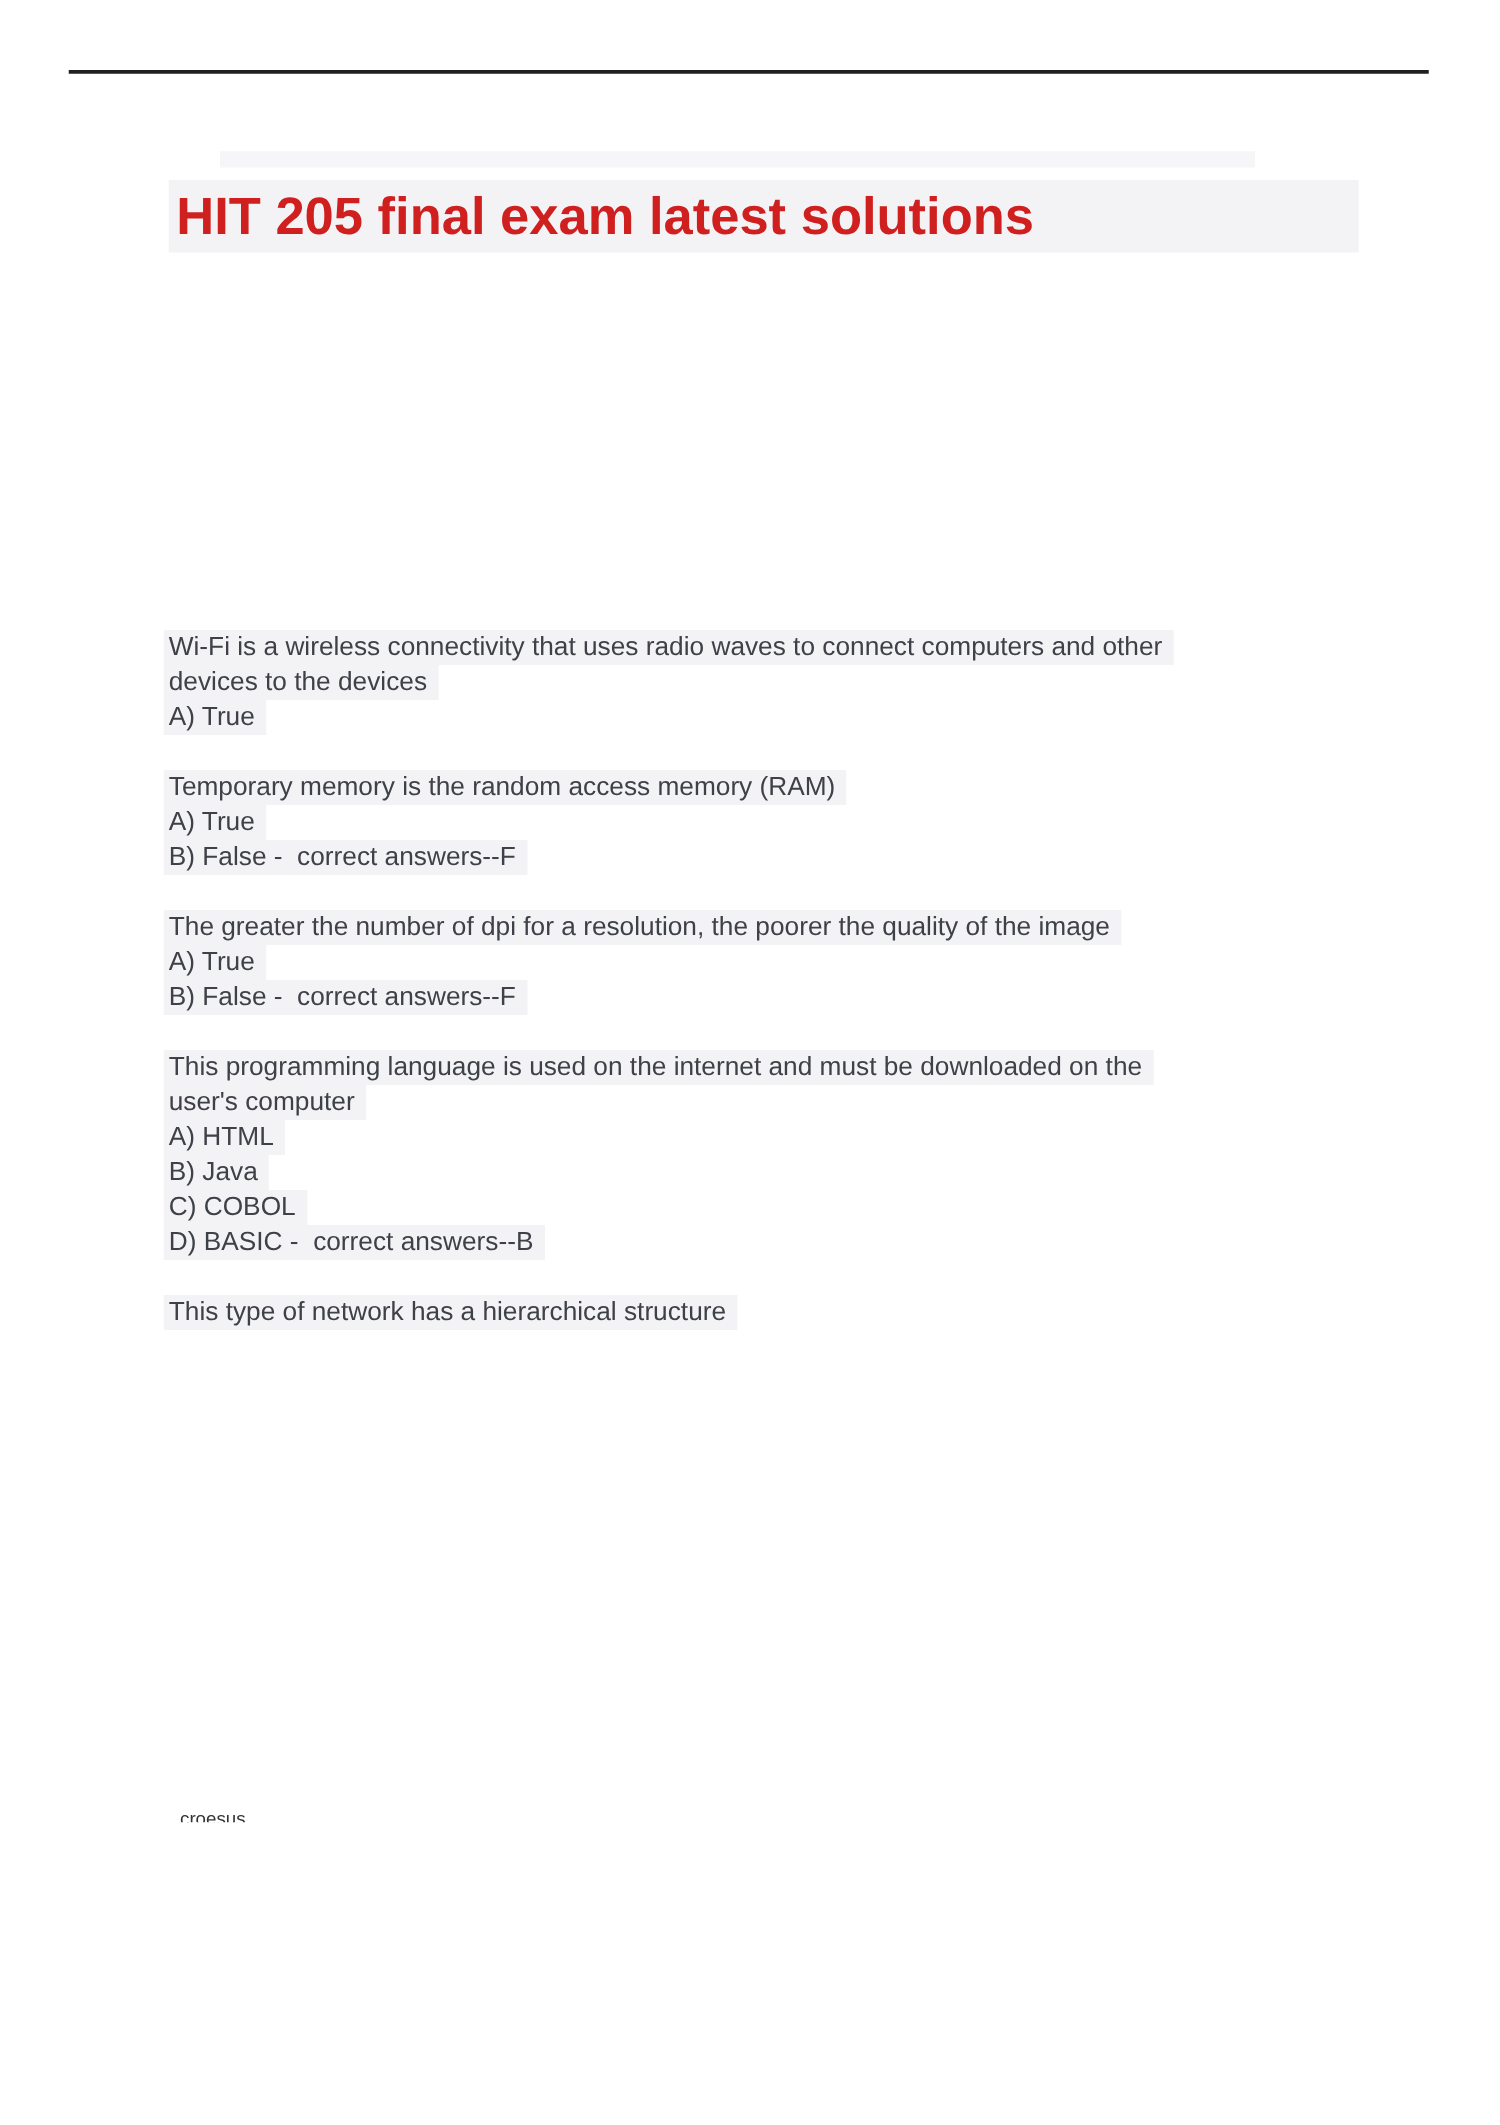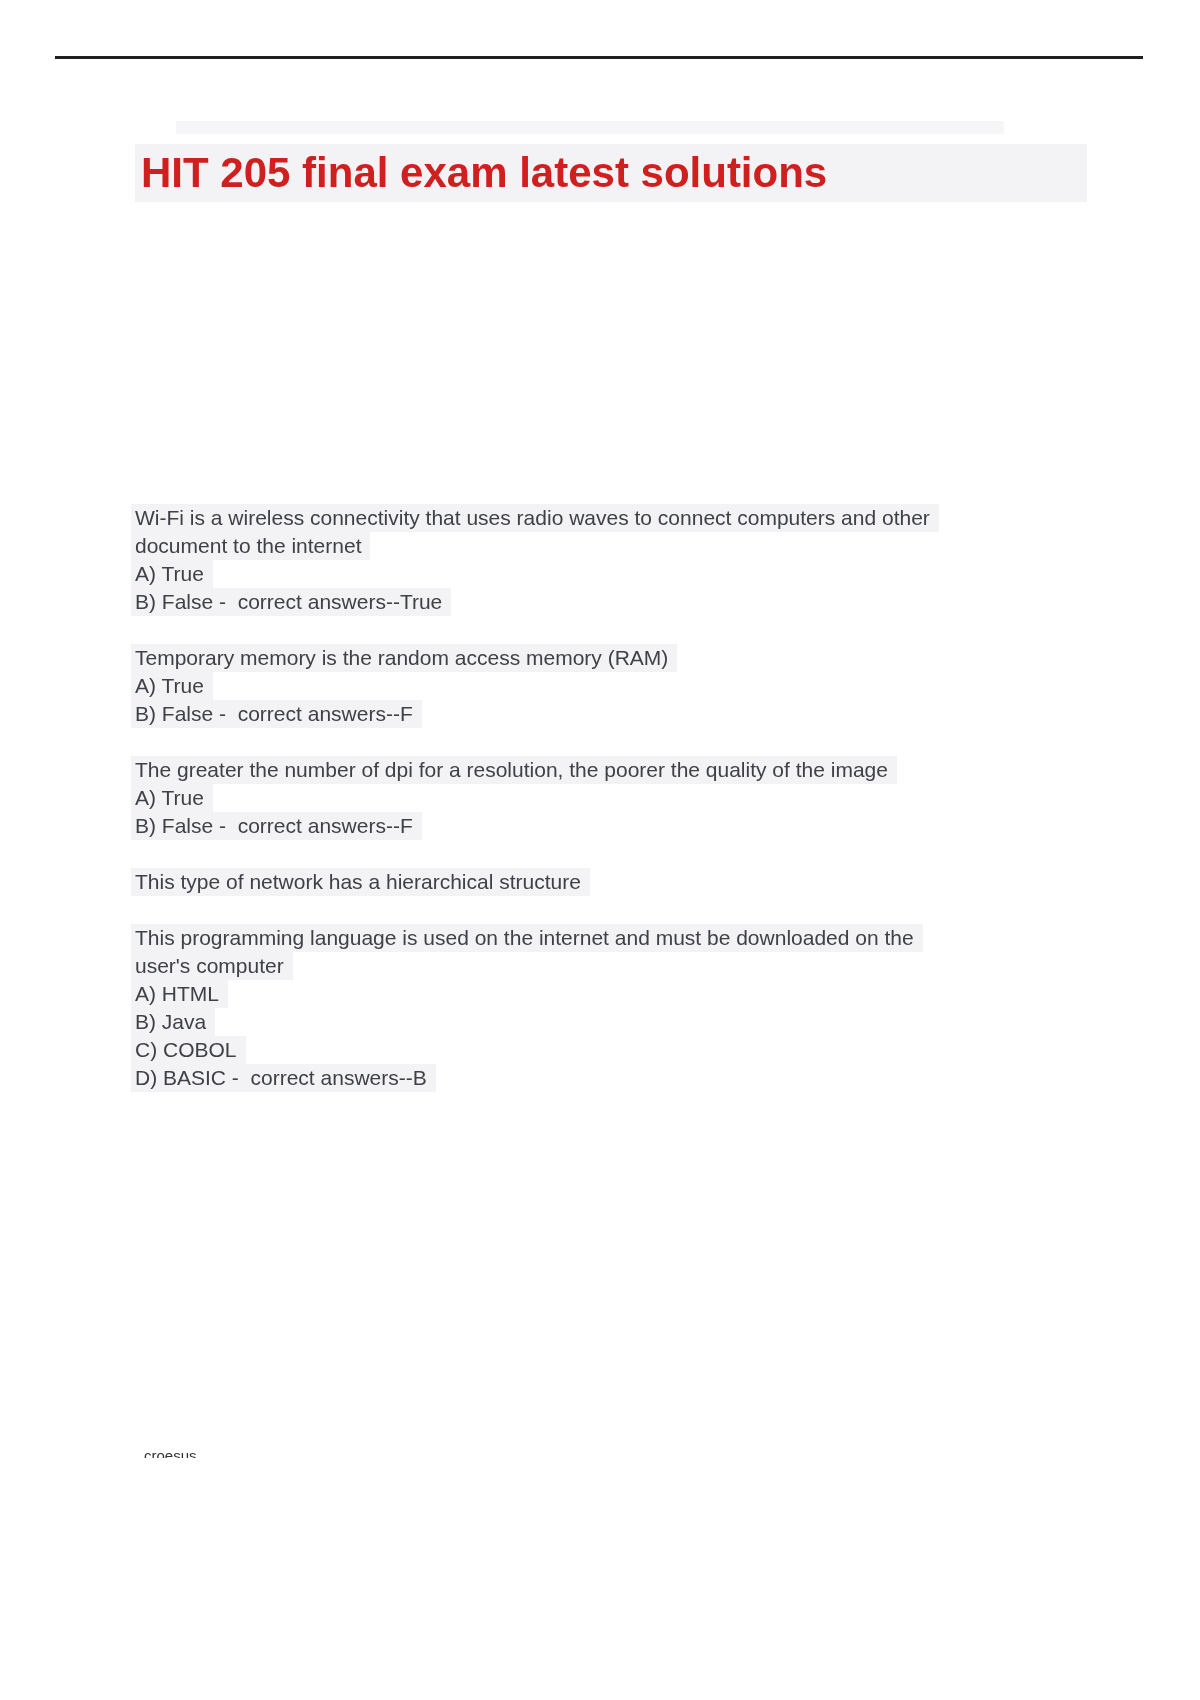--- a/index.html
+++ b/index.html
@@ -79,41 +79,40 @@
 
 <div class="page">
   <div class="rule rule-top"></div>
   <div class="pre-title-strip"></div>
   <div class="title-band">
     <h1>HIT 205 final exam latest solutions</h1>
   </div>
   <div class="body-text" id="questions">
       <div class="question">
         <span class="line">Wi-Fi is a wireless connectivity that uses radio waves to connect computers and other</span>
-        <span class="line">document to the internet</span>
+        <span class="line">devices to the devices</span>
         <span class="line">A) True</span>
-        <span class="line">B) False -  correct answers--True</span>
       </div>
       <div class="question">
         <span class="line">Temporary memory is the random access memory (RAM)</span>
         <span class="line">A) True</span>
         <span class="line">B) False -  correct answers--F</span>
       </div>
       <div class="question">
         <span class="line">The greater the number of dpi for a resolution, the poorer the quality of the image</span>
         <span class="line">A) True</span>
         <span class="line">B) False -  correct answers--F</span>
       </div>
       <div class="question">
-        <span class="line">This type of network has a hierarchical structure</span>
-      </div>
-      <div class="question">
         <span class="line">This programming language is used on the internet and must be downloaded on the</span>
         <span class="line">user's computer</span>
         <span class="line">A) HTML</span>
         <span class="line">B) Java</span>
         <span class="line">C) COBOL</span>
         <span class="line">D) BASIC -  correct answers--B</span>
       </div>
+      <div class="question">
+        <span class="line">This type of network has a hierarchical structure</span>
+      </div>
     </div>
   <div class="footer-note">croesus</div>
   <div class="rule rule-bottom"></div>
 </div>
 
 </body></html>

